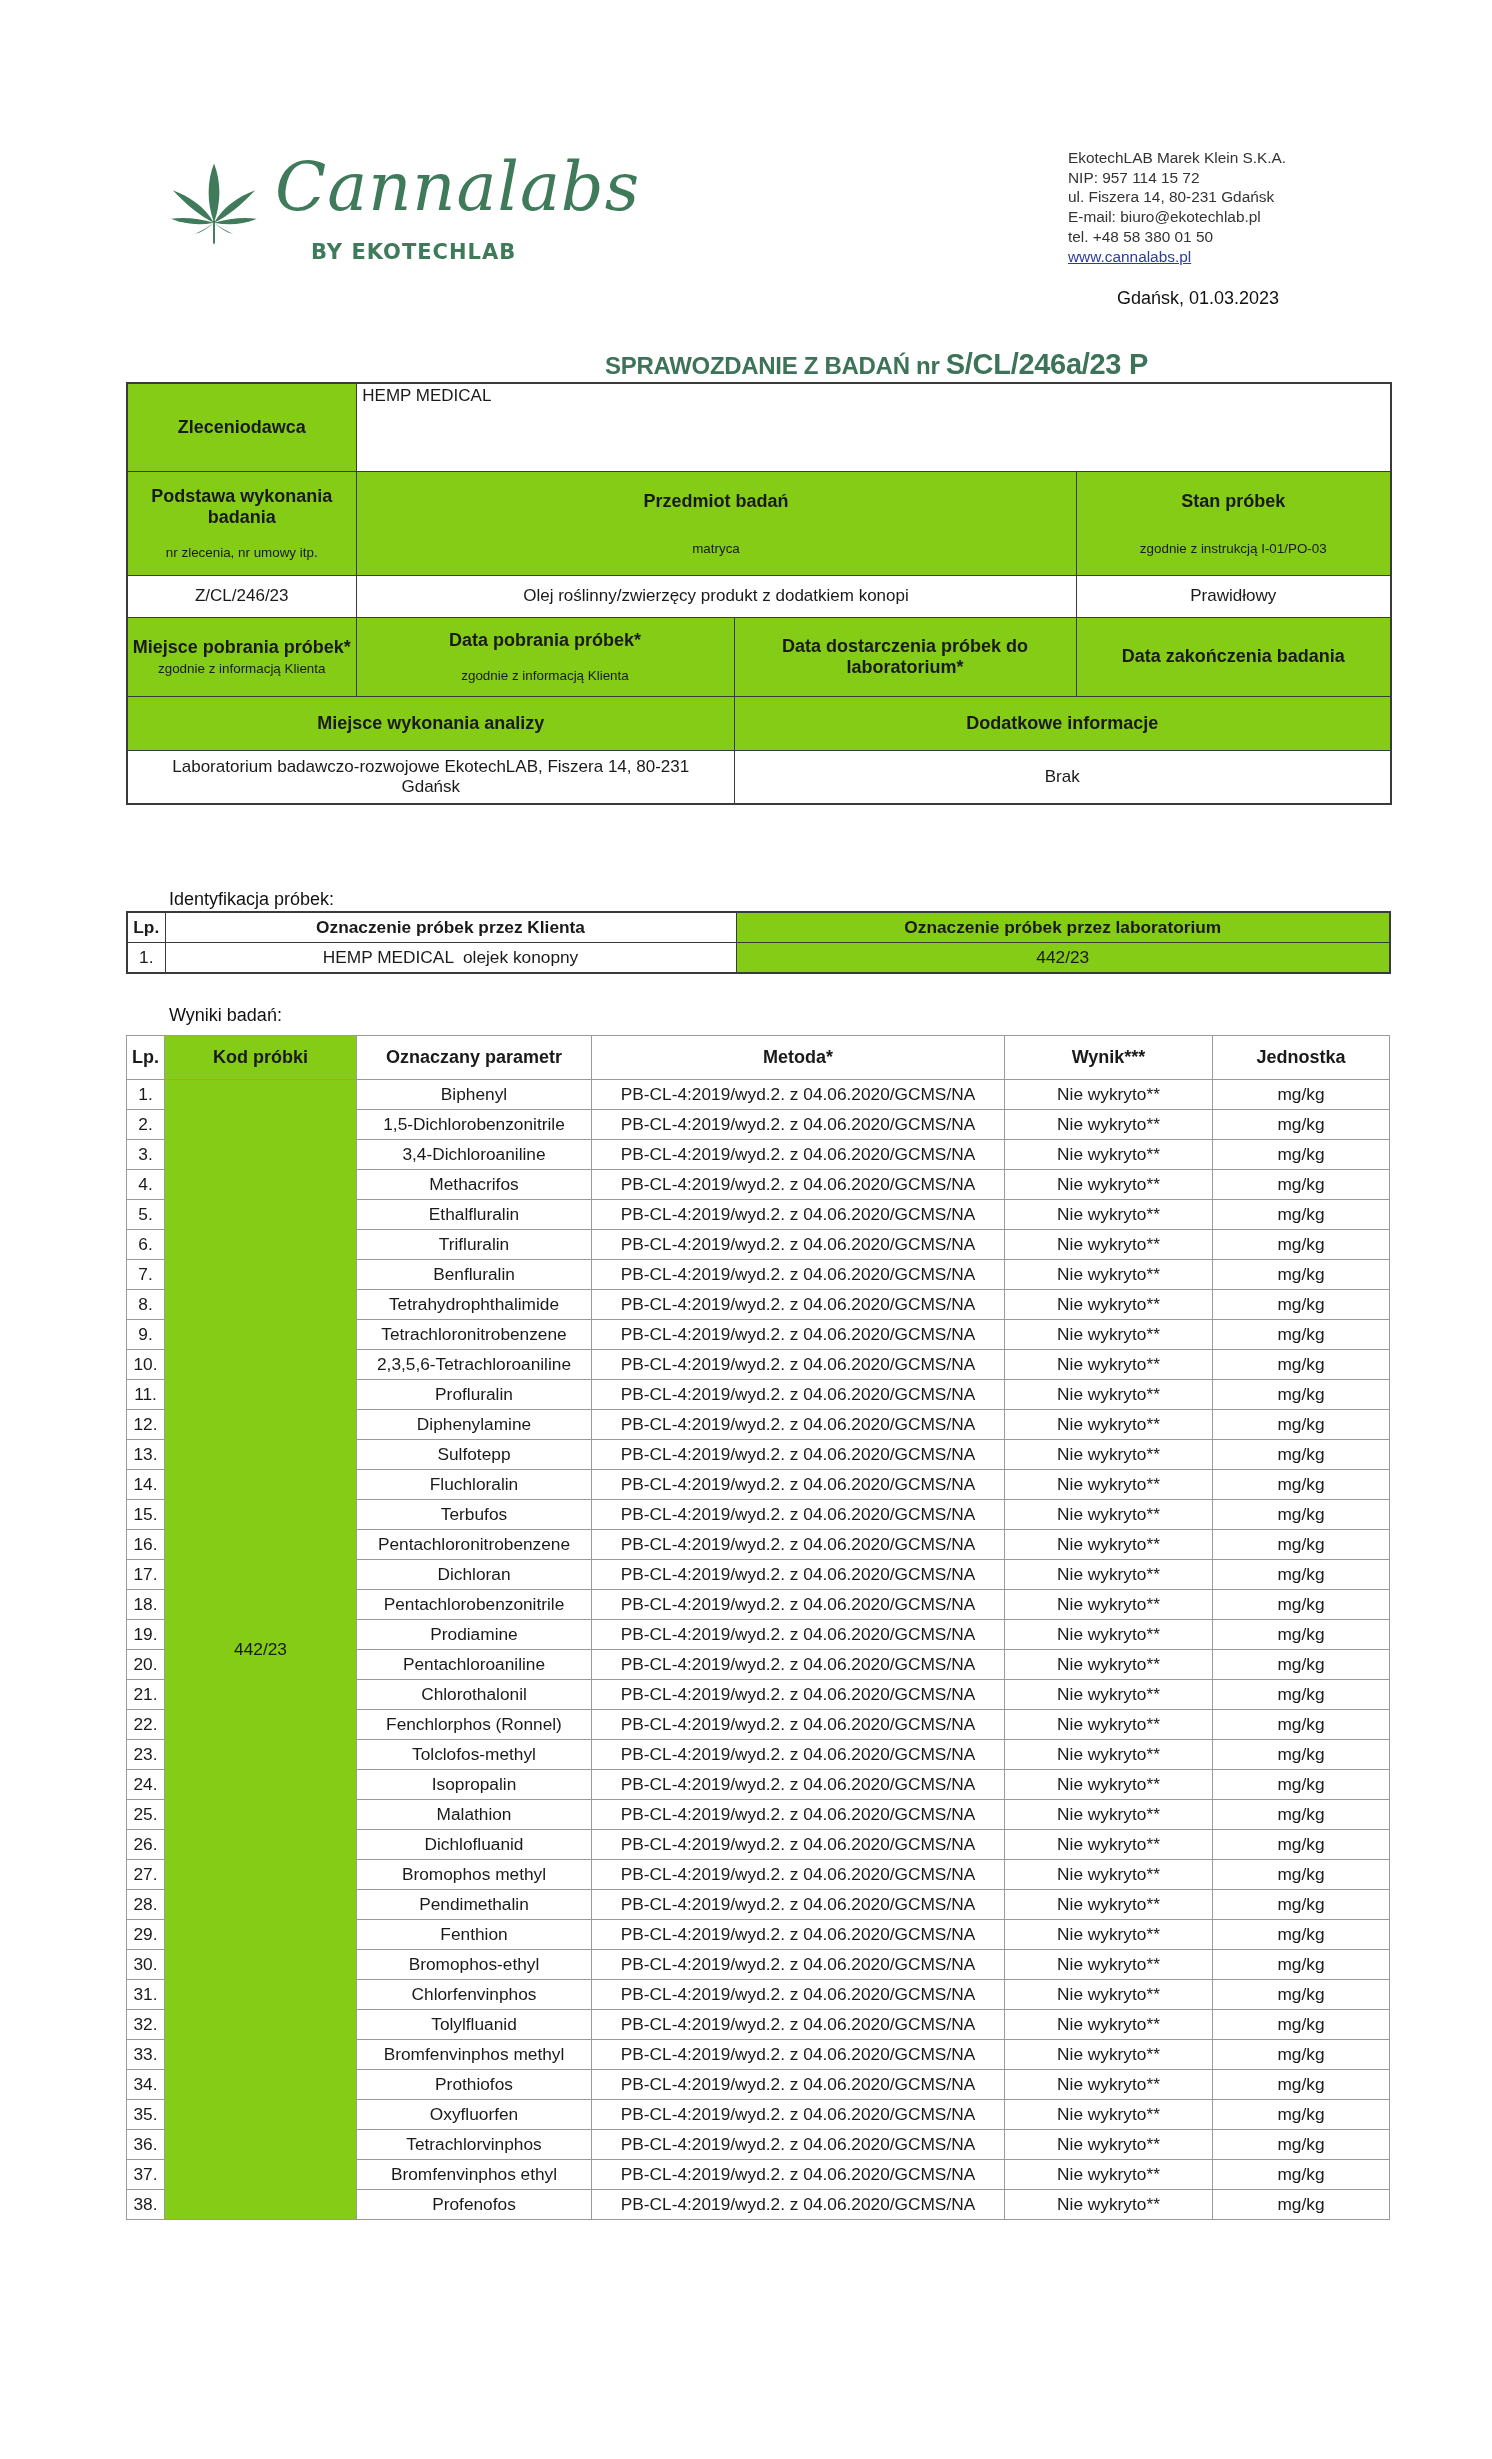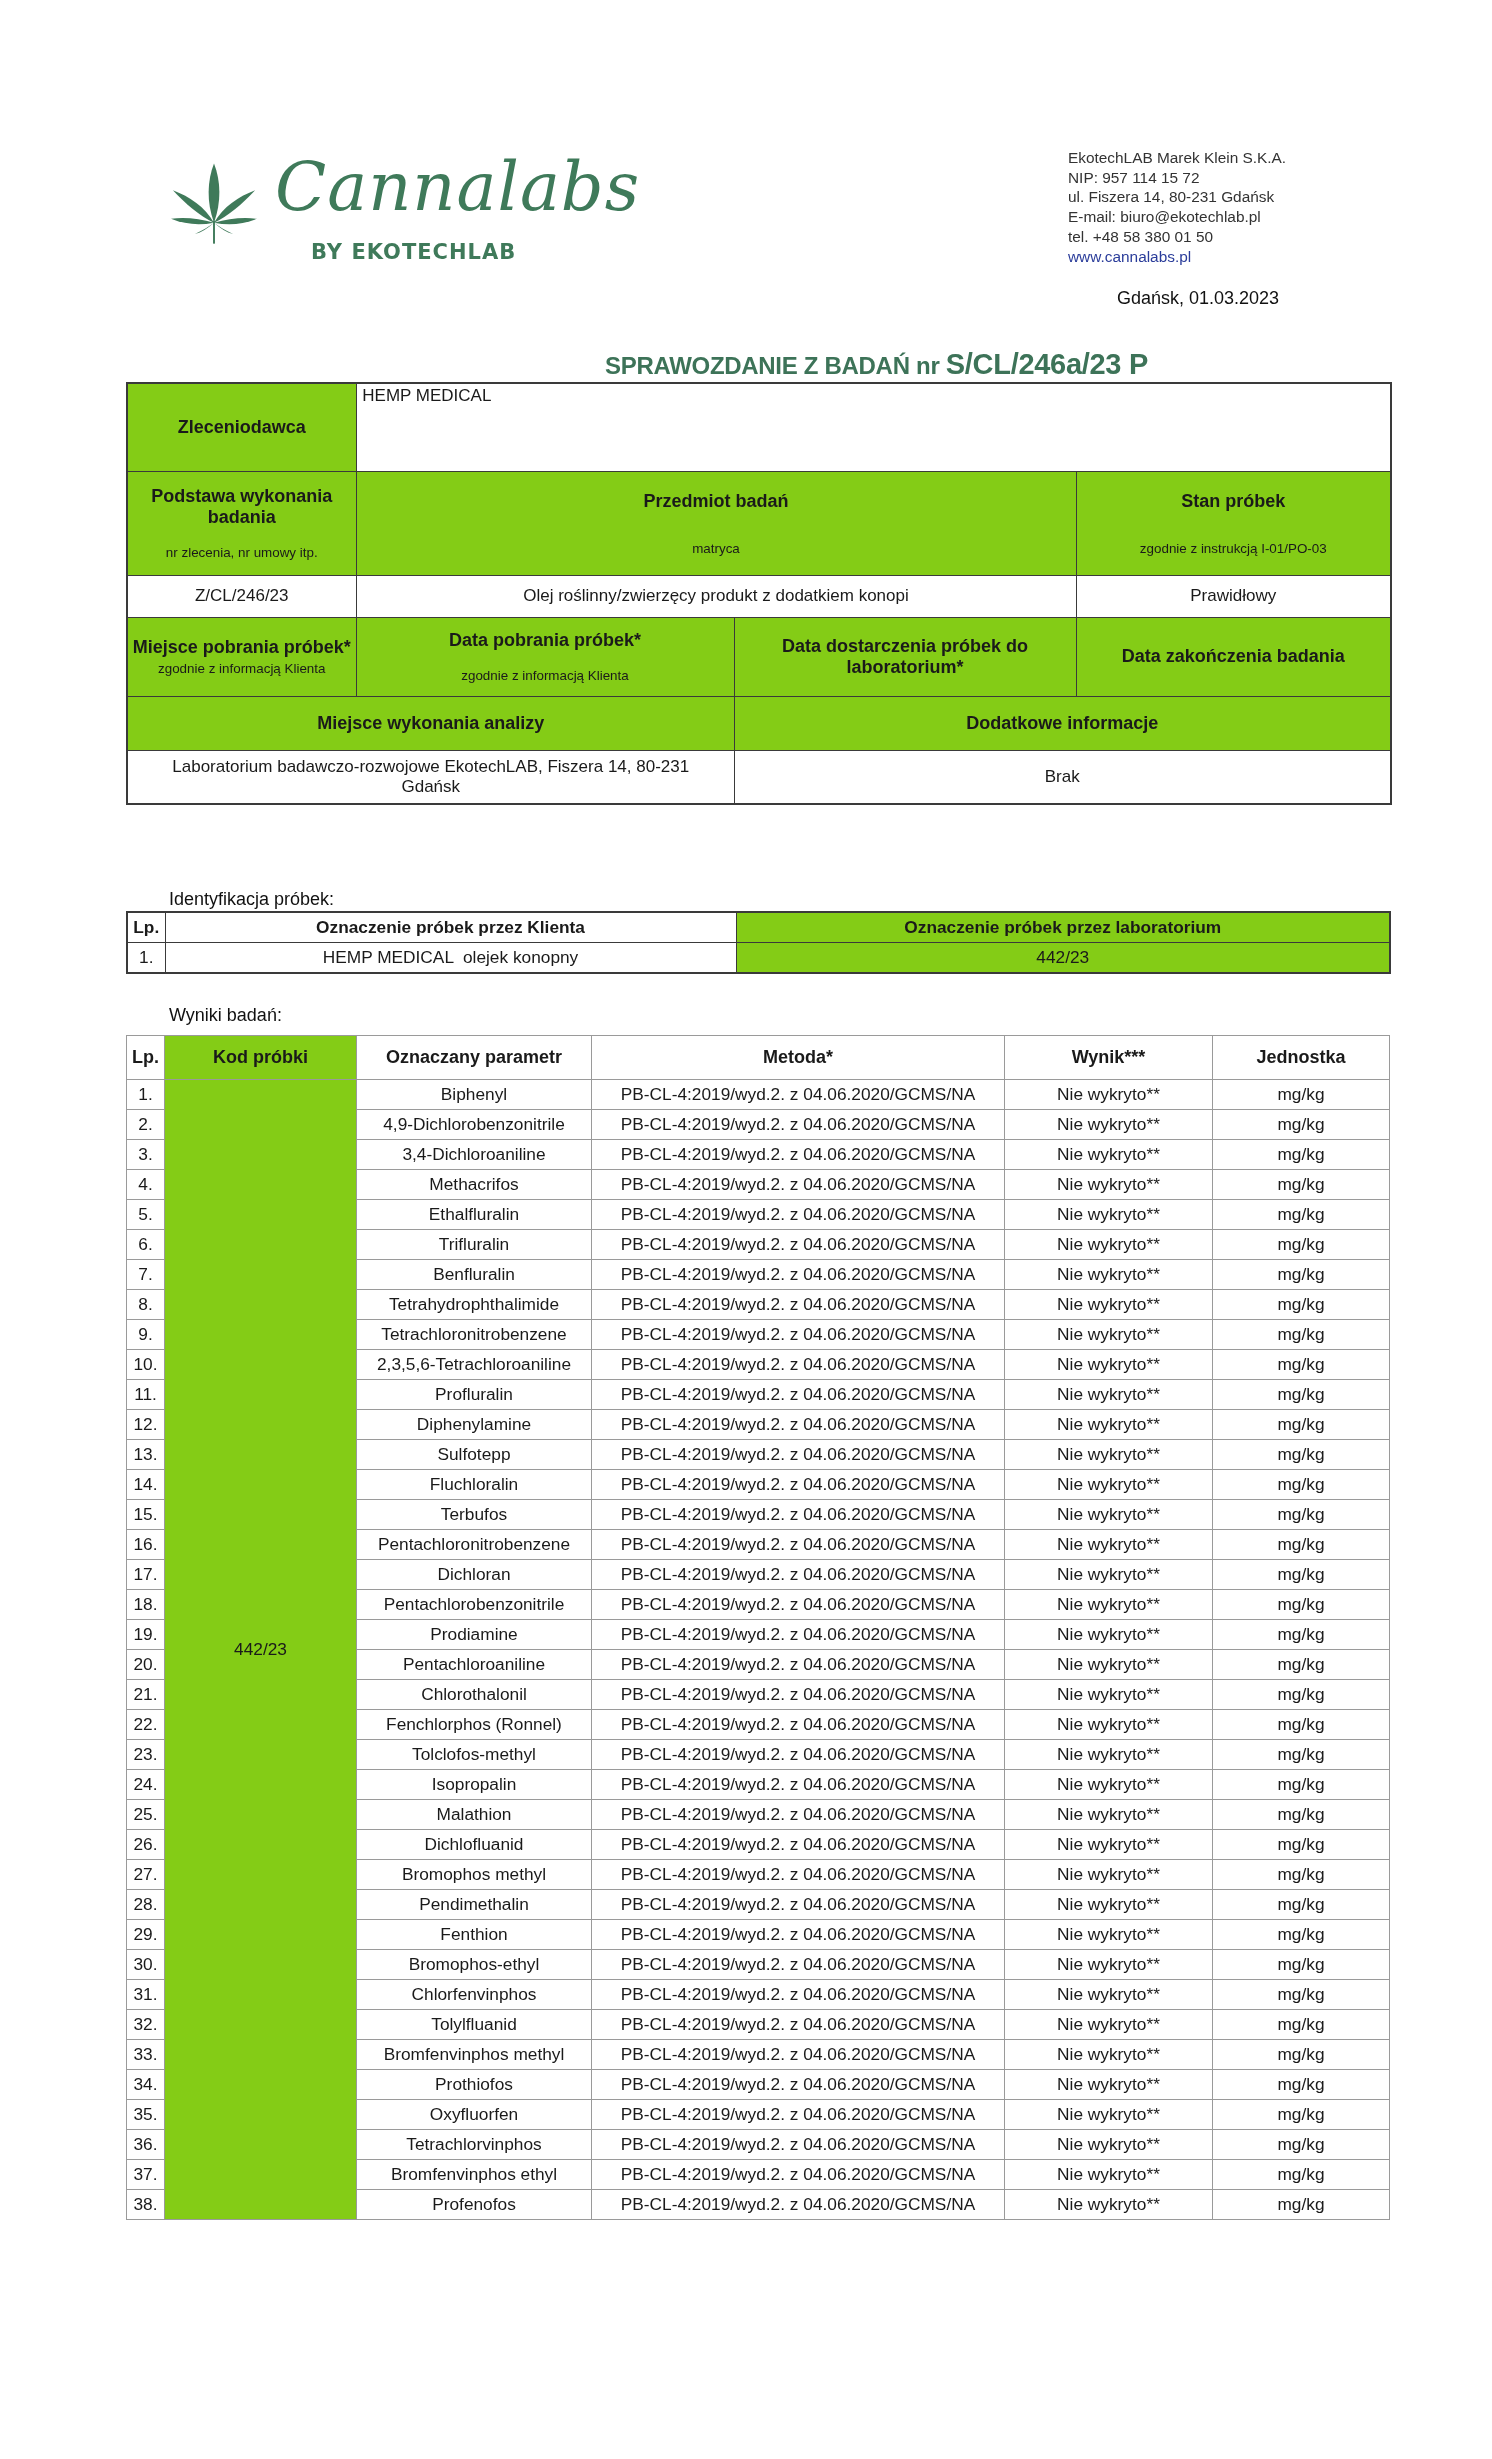--- a/index.html
+++ b/index.html
@@ -13,21 +13,21 @@
     position: absolute; left: 104px; top: 4.8px; font-family: "DejaVu Serif", serif;
     font-style: italic; font-size: 67px; color: #3f7a5a; letter-spacing: 1px; line-height: 77px;
   }
   .logo-sub {
     position: absolute; left: 140px; top: 96px; font-family: "DejaVu Sans", sans-serif;
     font-weight: bold; font-size: 21px; color: #3f7a5a; letter-spacing: 1px;
   }
   .company {
     position: absolute; left: 1068px; top: 148px; font-size: 15.4px; line-height: 19.7px; color: #333;
   }
-  .company a { color: #2a3c9a; }
+  .company a { color: #2a3c9a; text-decoration: underline; }
   .place-date { position: absolute; left: 1117px; top: 288px; font-size: 18px; color: #111; }
 
   .title {
     position: absolute; left: 605px; top: 348px; font-family: "Liberation Sans", sans-serif;
     font-weight: bold; color: #3d7358; font-size: 24px; letter-spacing: -0.3px;
   }
   .title .num { font-size: 29px; }
 
   table { border-collapse: collapse; position: absolute; table-layout: fixed; }
   td, th { text-align: center; vertical-align: middle; padding: 0 3.8px; font-weight: normal; }
@@ -179,21 +179,21 @@
   <tr>
         <td>1.</td>
         <td class="g" rowspan="38">442/23</td>
         <td>Biphenyl</td>
         <td>PB-CL-4:2019/wyd.2. z 04.06.2020/GCMS/NA</td>
         <td>Nie wykryto**</td>
         <td>mg/kg</td>
       </tr>
       <tr>
         <td>2.</td>
-        <td>4,9-Dichlorobenzonitrile</td>
+        <td>1,5-Dichlorobenzonitrile</td>
         <td>PB-CL-4:2019/wyd.2. z 04.06.2020/GCMS/NA</td>
         <td>Nie wykryto**</td>
         <td>mg/kg</td>
       </tr>
       <tr>
         <td>3.</td>
         <td>3,4-Dichloroaniline</td>
         <td>PB-CL-4:2019/wyd.2. z 04.06.2020/GCMS/NA</td>
         <td>Nie wykryto**</td>
         <td>mg/kg</td>

